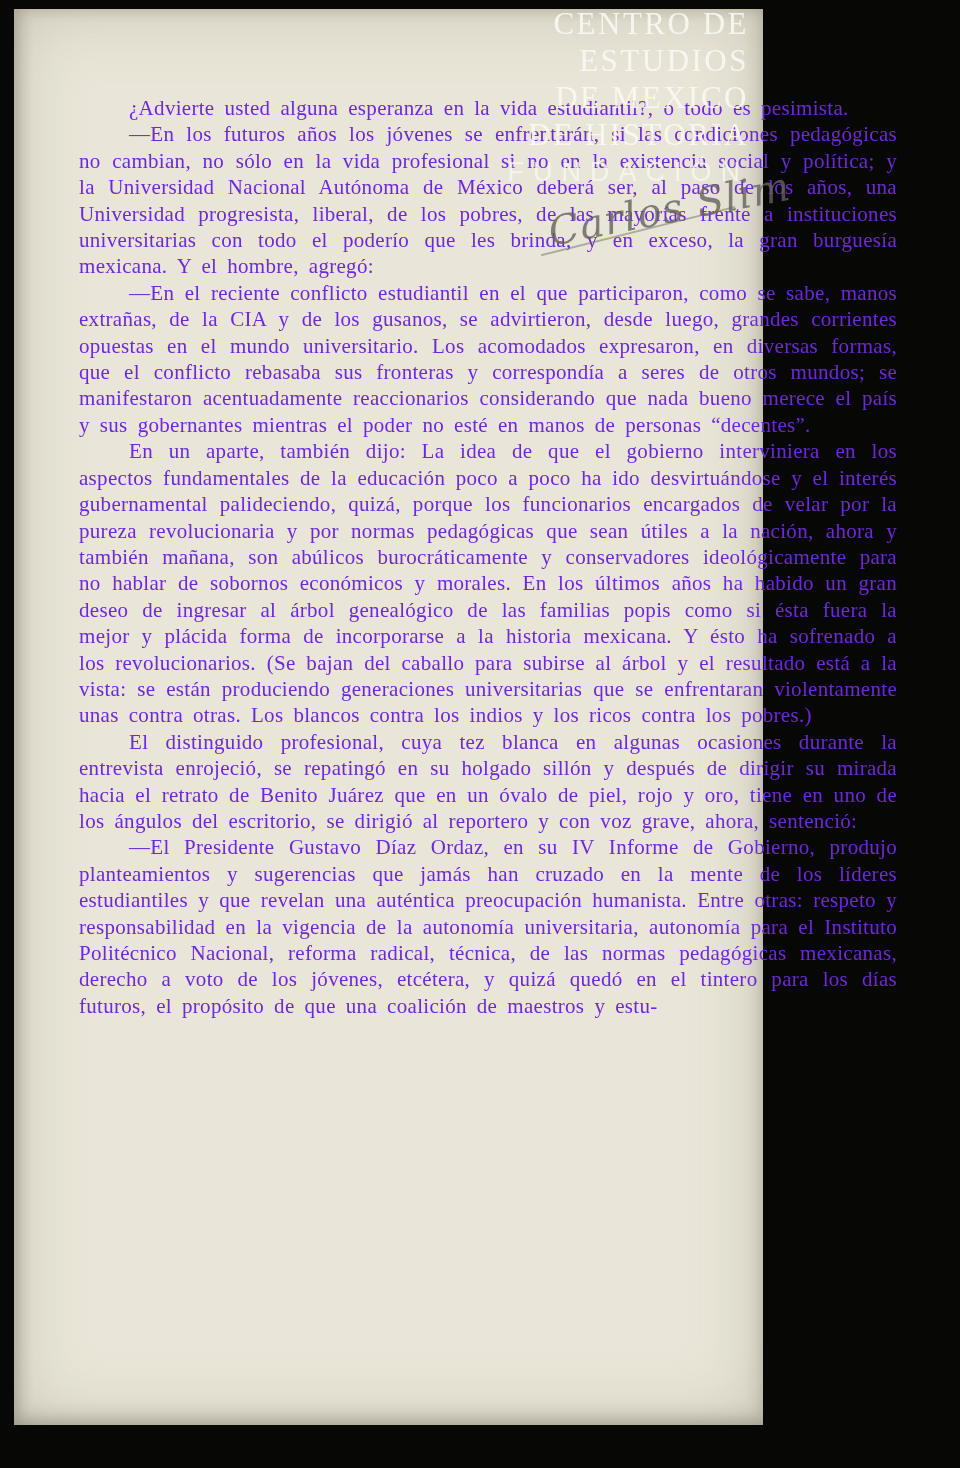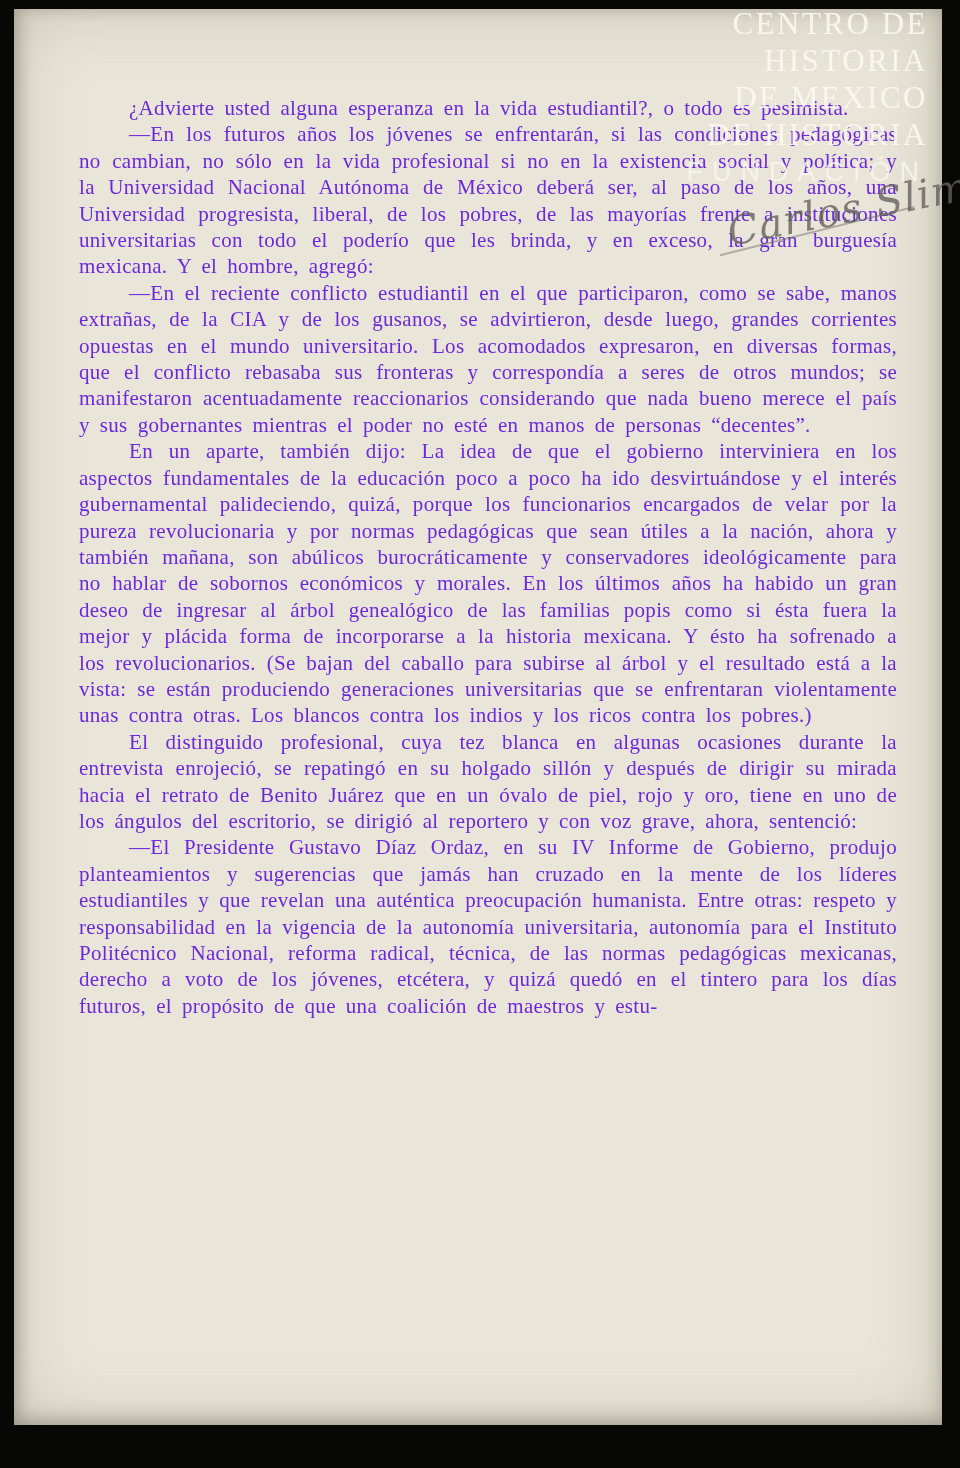--- a/index.html
+++ b/index.html
@@ -16,28 +16,27 @@
   }
   .scan-frame {
     position: absolute;
     inset: 0;
     background: #070706;
   }
   .page {
     position: absolute;
     left: 14px;
     top: 9px;
-    width: 904px;
+    width: 749px;
     height: 1416px;
     background: #e9e6d9;
     box-shadow:
       inset 0 0 70px rgba(110, 100, 80, 0.28),
       inset 0 -6px 18px rgba(60, 55, 45, 0.25),
       inset 6px 0 14px rgba(60, 55, 45, 0.15);
-    padding-left: 24px;
   }
   
   .watermark {
     position: absolute;
     top: -4px;
     right: 14px;
     text-align: right;
     color: rgba(250, 249, 242, 0.88);
     pointer-events: none;
     z-index: 3;
@@ -100,21 +99,21 @@
   }
 </style>
 </head>
 <body>
 
 <div class="scan-frame">
   <div class="page">
 
     <div class="watermark">
       <div class="wm-line">CENTRO DE</div>
-      <div class="wm-line">HISTORIA</div>
+      <div class="wm-line">ESTUDIOS</div>
       <div class="wm-line">DE MEXICO</div>
       <div class="wm-line">DE HISTORIA</div>
       <div class="wm-fundacion">FUNDACIÓN</div>
       <div class="wm-signature">Carlos Slim</div>
     </div>
 
     <div class="text-block">
       <p>¿Advierte usted alguna esperanza en la vida estudiantil?, o todo es pesimista.</p>
       <p>—En los futuros años los jóvenes se enfrentarán, si las condiciones pedagógicas no cambian, no sólo en la vida profesional si no en la existencia social y política; y la Universidad Nacional Autónoma de México deberá ser, al paso de los años, una Universidad progresista, liberal, de los pobres, de las mayorías frente a instituciones universitarias con todo el poderío que les brinda, y en exceso, la gran burguesía mexicana. Y el hombre, agregó:</p>
       <p>—En el reciente conflicto estudiantil en el que participaron, como se sabe, manos extrañas, de la CIA y de los gusanos, se advirtieron, desde luego, grandes corrientes opuestas en el mundo universitario. Los acomodados expresaron, en diversas formas, que el conflicto rebasaba sus fronteras y correspondía a seres de otros mundos; se manifestaron acentuadamente reaccionarios considerando que nada bueno merece el país y sus gobernantes mientras el poder no esté en manos de personas “decentes”.</p>

